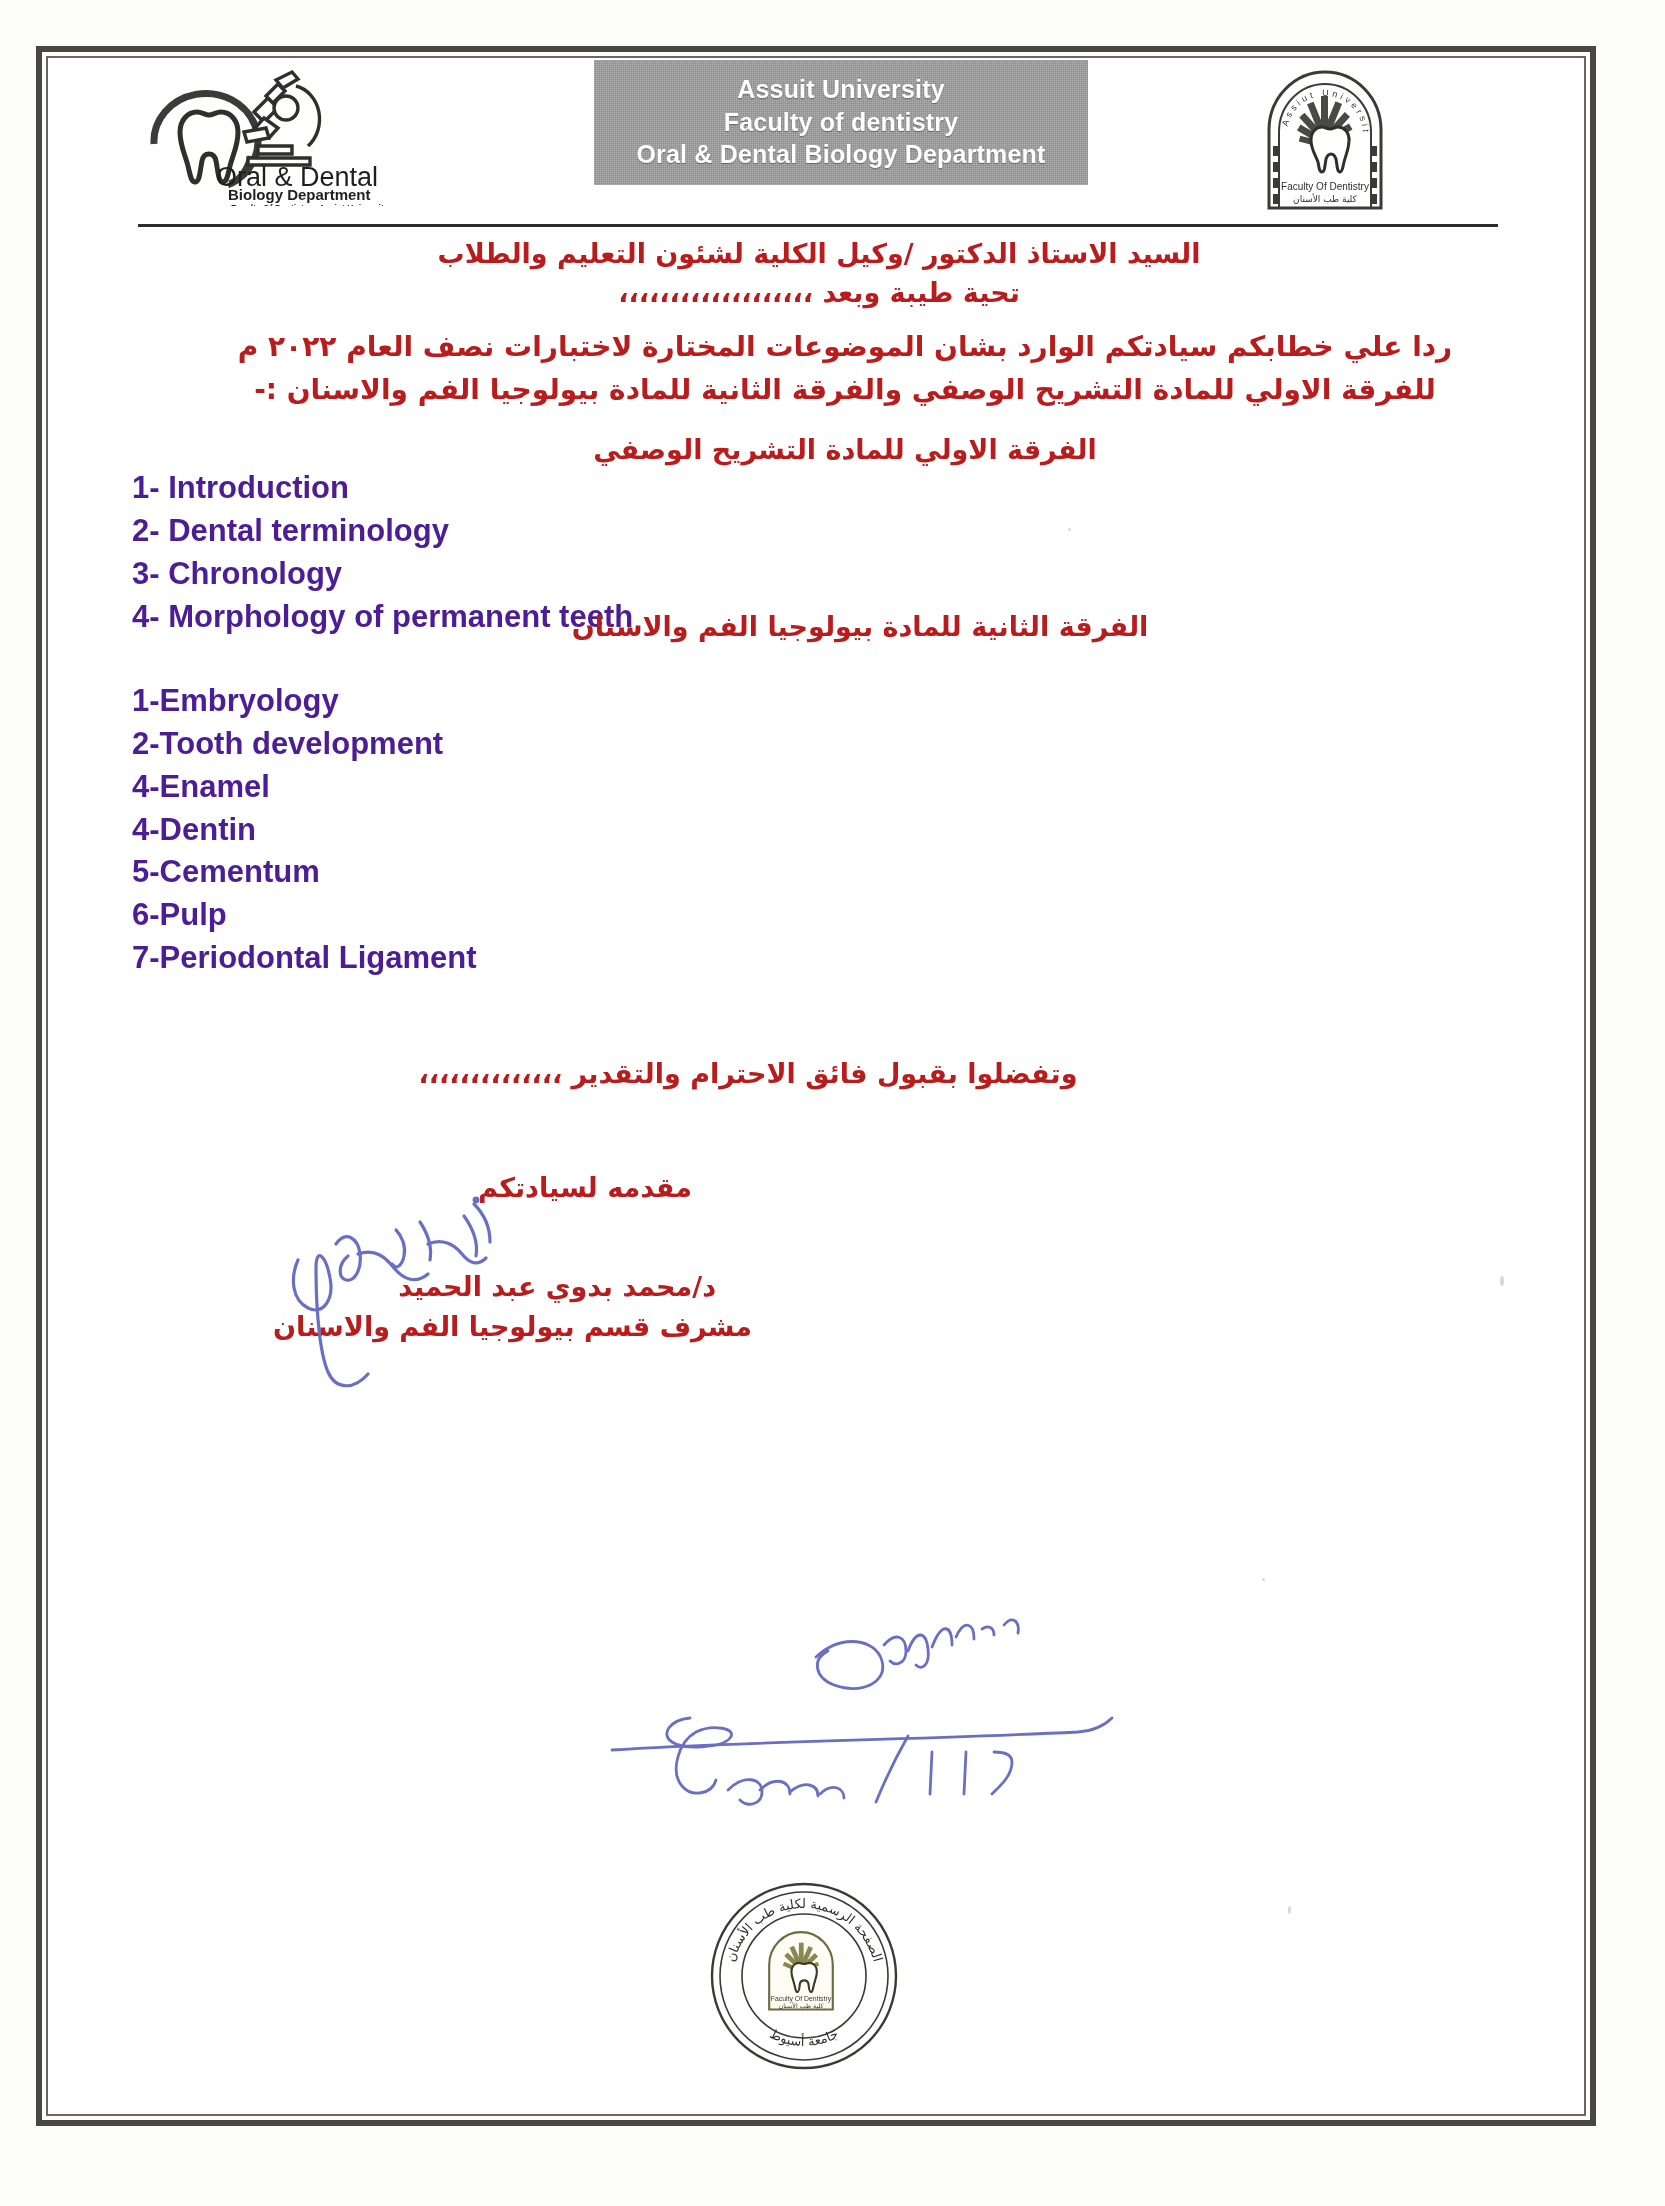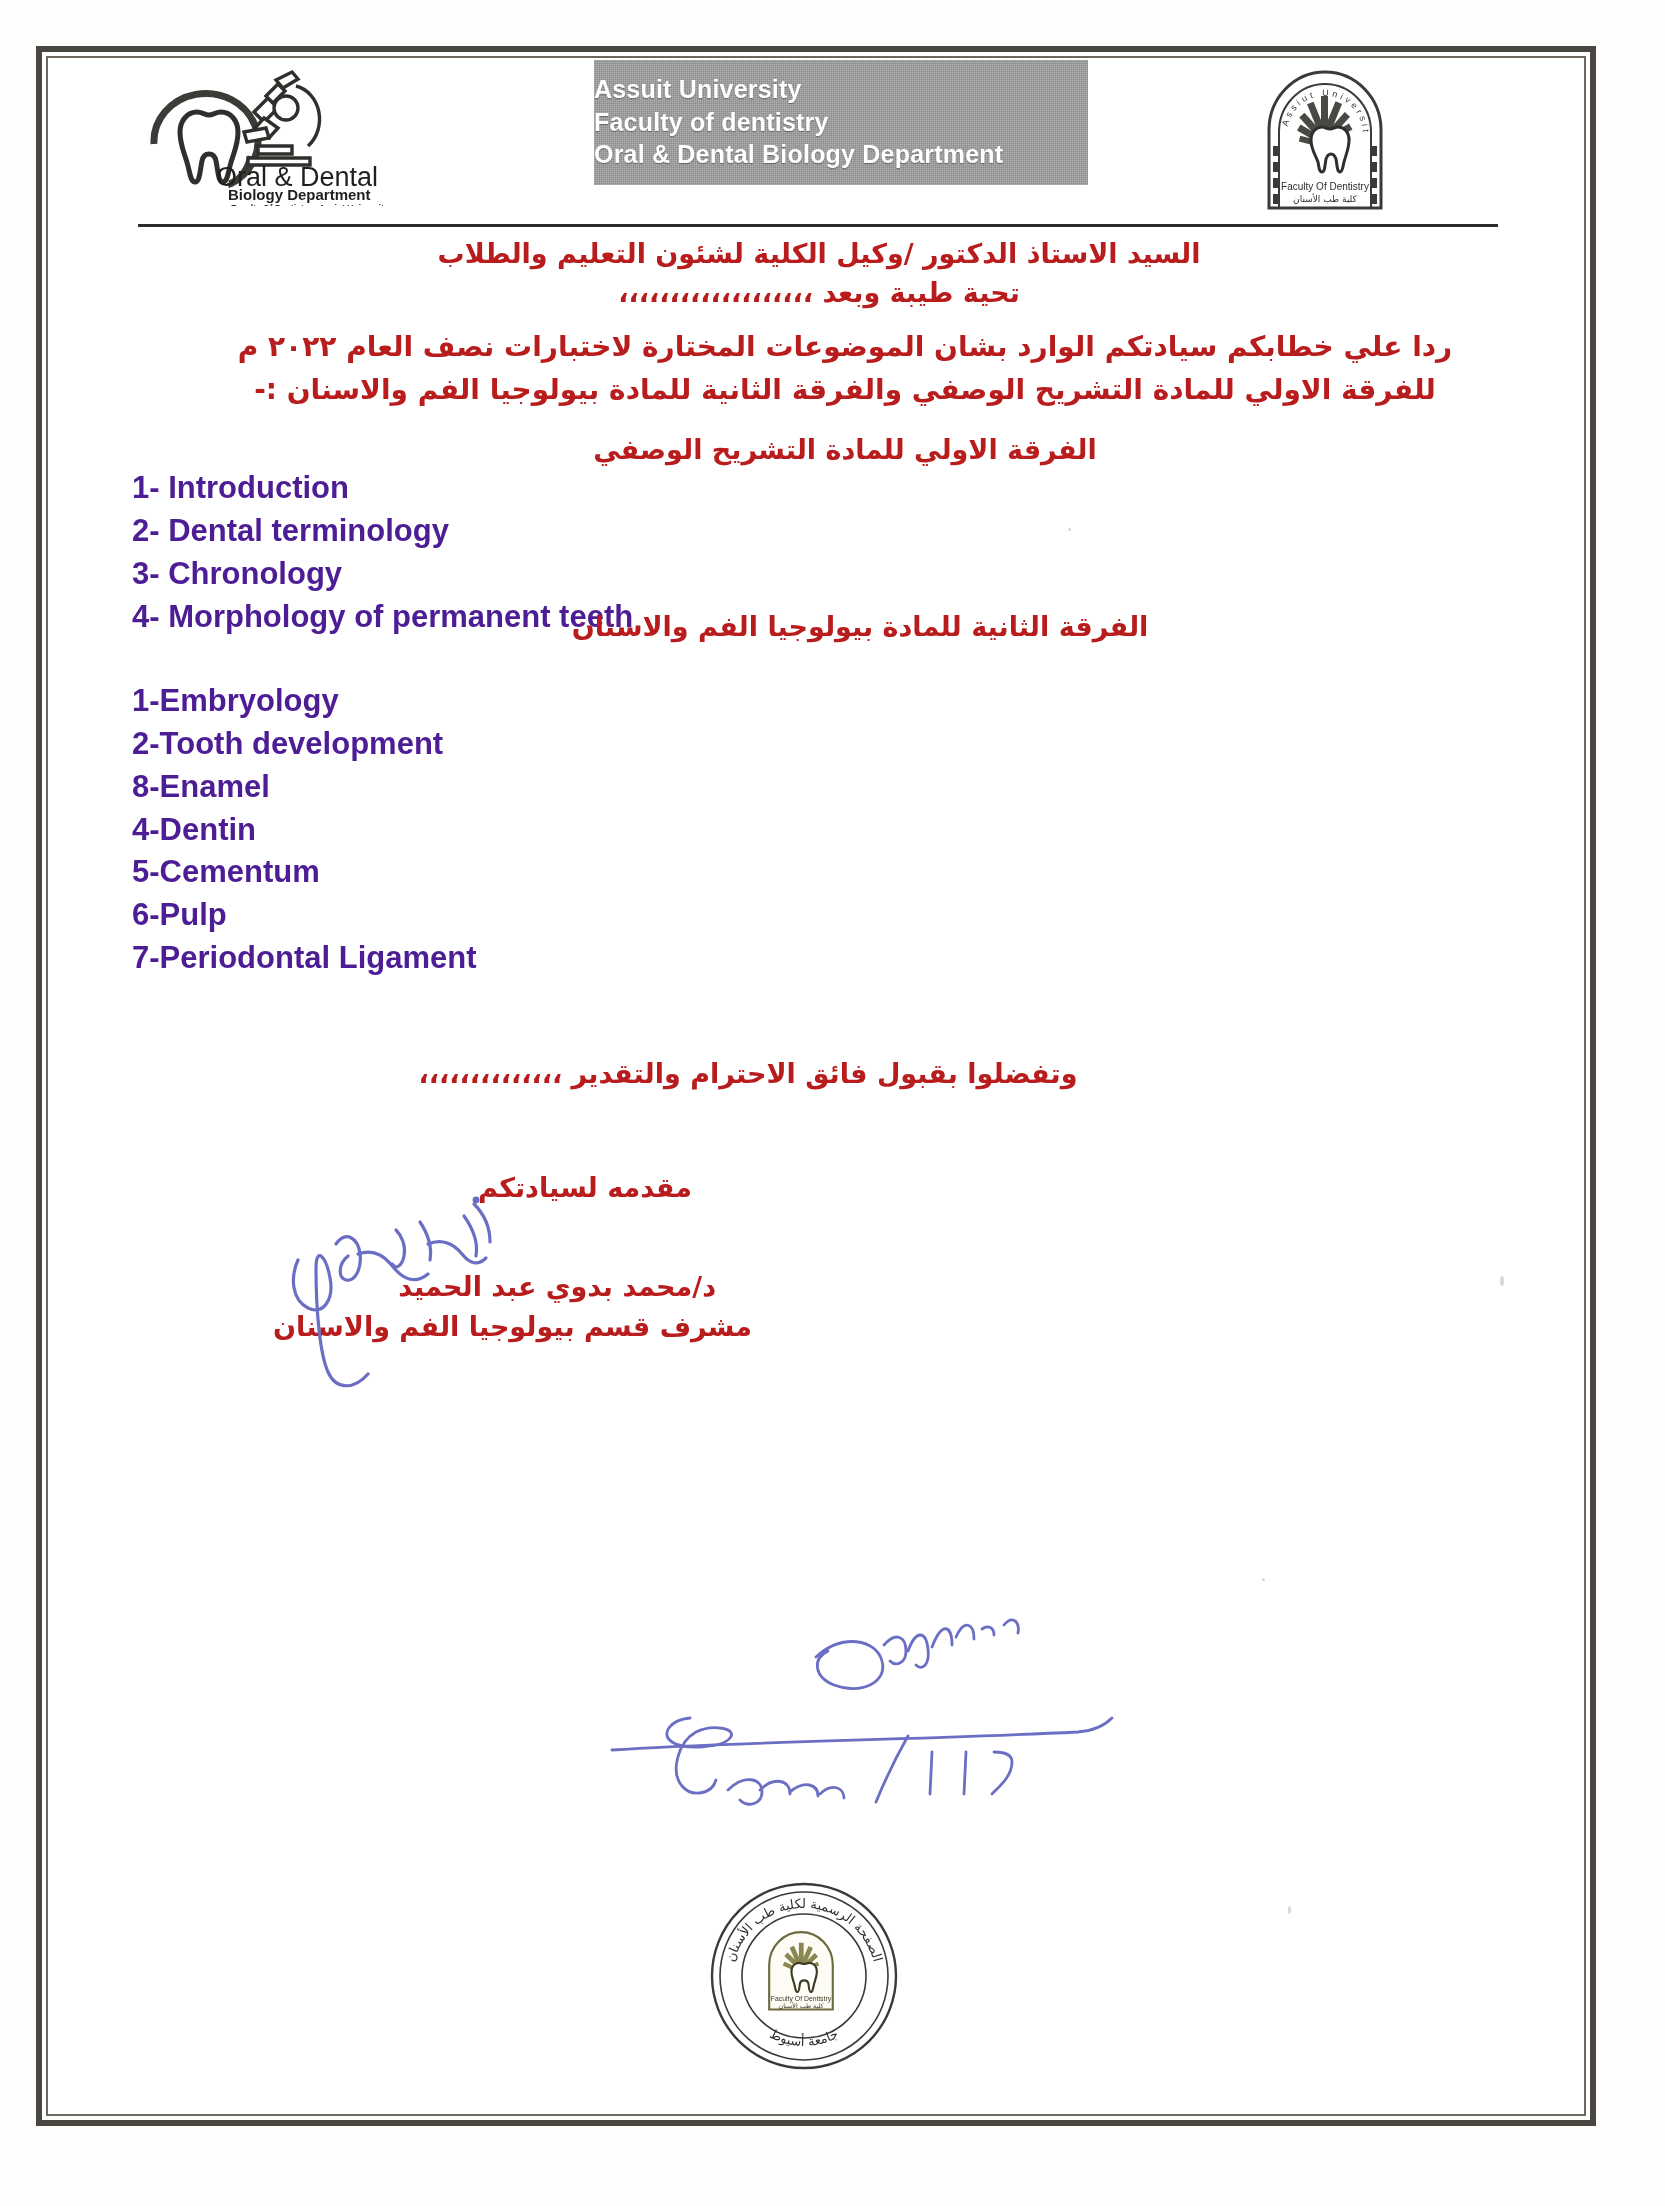--- a/index.html
+++ b/index.html
@@ -70,20 +70,21 @@
   .title-box {
     position: absolute;
     left: 546px; top: 2px;
     width: 494px; height: 125px;
     background: #9b9b9b;
     background-image:
       repeating-linear-gradient(0deg, rgba(255,255,255,.10) 0 1px, rgba(0,0,0,.05) 1px 2px),
       repeating-linear-gradient(90deg, rgba(255,255,255,.10) 0 1px, rgba(0,0,0,.05) 1px 2px);
     display: flex;
     flex-direction: column;
+    align-items: center;
     justify-content: center;
     gap: 3px;
   }
   .title-box div {
     color: #ffffff;
     font-weight: bold;
     font-size: 25px;
     letter-spacing: .2px;
     text-shadow: 0 1px 1px rgba(0,0,0,.35);
     line-height: 1.18;
@@ -326,21 +327,21 @@
       <div class="item">2- Dental terminology</div>
       <div class="item">3- Chronology</div>
       <div class="item">4- Morphology of permanent teeth</div>
     </div>
 
     <div class="sub-head-2 arabic">الفرقة الثانية للمادة بيولوجيا الفم والاسنان</div>
 
     <div class="list-en" id="list-two">
       <div class="item">1-Embryology</div>
       <div class="item">2-Tooth development</div>
-      <div class="item">8-Enamel</div>
+      <div class="item">4-Enamel</div>
       <div class="item">4-Dentin</div>
       <div class="item">5-Cementum</div>
       <div class="item">6-Pulp</div>
       <div class="item">7-Periodontal Ligament</div>
     </div>
 
     <div class="closing arabic">وتفضلوا بقبول فائق الاحترام والتقدير ،،،،،،،،،،،،،،</div>
 
     <div class="sig-block arabic">
       <div class="sig-line sig-offered">مقدمه لسيادتكم</div>

